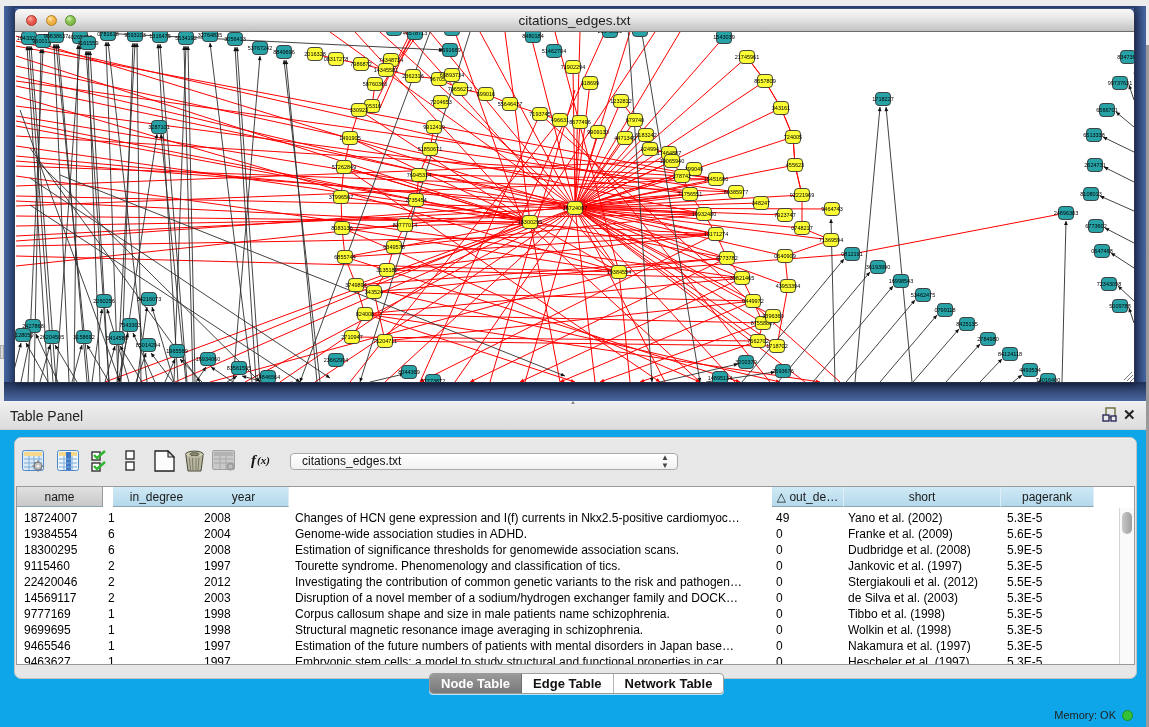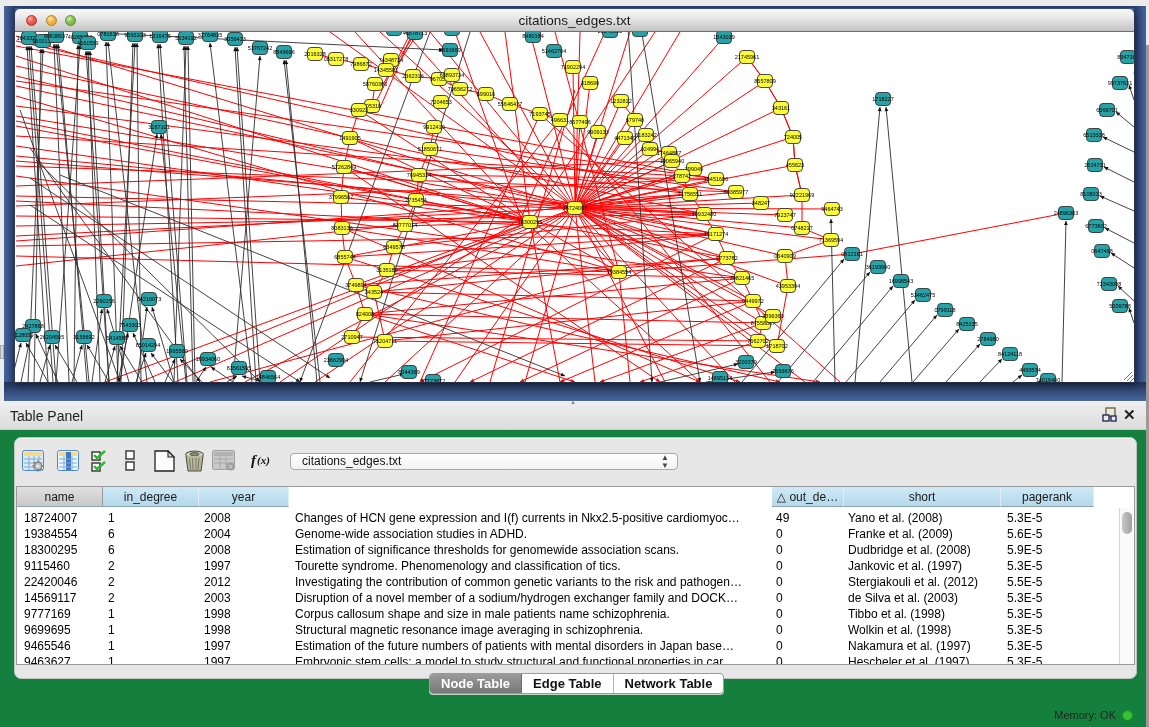--- a/index.html
+++ b/index.html
@@ -10,21 +10,21 @@
 #rshadow { position:absolute; left:1134px; top:6px; width:12px; height:376px; background:linear-gradient(270deg,#46659f,#253b68); }
 #rightstrip { position:absolute; right:0; top:45px; width:3px; height:682px; background:#9a9a9a; z-index:50; }
 #lefttab { position:absolute; left:0; top:345px; width:4px; height:14px; background:#d8d8d8; border:1px solid #aaa; }
 #win { position:absolute; left:15px; top:9px; width:1119px; height:373px; border-radius:5px 5px 0 0; box-shadow:0 0 0 1px rgba(60,60,75,0.5), 2px 3px 7px rgba(0,0,20,0.45); }
 #titlebar { height:23px; border-radius:5px 5px 0 0; background:linear-gradient(#f9f9f9,#e8e8e8 40%,#c2c2c2); border-bottom:1px solid #6e6e6e; position:relative; }
 #titlebar .title { text-align:center; font-size:13.5px; font-weight:normal; color:#1a1a1a; line-height:24px; }
 .tl { position:absolute; top:6px; width:11px; height:11px; border-radius:50%; }
 #tl-r { left:11px; background:radial-gradient(circle at 35% 30%, #ffb0a8, #ec6156 40%, #d33a2f); border:1px solid #b0352b;}
 #tl-y { left:31px; background:radial-gradient(circle at 35% 30%, #ffe9b0, #f3b74d 40%, #df9b27); border:1px solid #b5821f;}
 #tl-g { left:50px; background:radial-gradient(circle at 35% 30%, #d2f3b2, #8cc555 40%, #6ba835); border:1px solid #5c8e2b;}
-#tpanel { position:absolute; left:0; top:401px; width:1149px; height:326px; background:#15803d; }
+#tpanel { position:absolute; left:0; top:401px; width:1149px; height:326px; background:#0ea5e9; }
 #tphead { height:29px; background:linear-gradient(#efefef,#dcdcdc); border-top:1px solid #f2f4f8; border-bottom:1px solid #cfcfcf; position:relative; }
 #tphead .t { position:absolute; left:10px; top:6px; font-size:14px; color:#222; }
 #tphead .x { position:absolute; left:1123px; top:4px; font-size:15px; font-weight:bold; color:#222; }
 #collapse { position:absolute; left:567px; top:-2px; width:12px; height:5px; font-size:7px; color:#888; line-height:4px; text-align:center;}
 #inset { position:absolute; left:14px; top:36px; width:1123px; height:242px; background:#e7e7e7; border:1px solid #c2c2c2; border-radius:7px; box-shadow:inset 0 1px 0 #f6f6f6; }
 #toolbar { position:absolute; left:6px; top:12px; height:30px; width:1110px; }
 .ticon { position:absolute; top:0px; }
 #combo { position:absolute; left:269px; top:3px; width:388px; height:17px; background:linear-gradient(#ffffff,#f2f2f2); border:1px solid #a9a9a9; border-radius:4px; font-size:12px; color:#111; padding-left:11px; line-height:15px; }
 #combo .arr { position:absolute; right:8px; top:0px; font-size:8px; color:#444; line-height:8px; }
 #tbl { position:absolute; left:1px; top:48px; width:1119px; height:179px; background:#fff; border:1px solid #9a9a9a; border-radius:0; overflow:hidden; font-size:12px; }
@@ -970,33 +970,33 @@
         </svg>
 <svg class="ticon" style="left:230px" width="26" height="20" viewBox="0 0 26 20">
           <text x="0" y="15" font-size="15" font-style="italic" font-weight="bold" font-family="Liberation Serif, serif" fill="#111">f</text>
           <text x="6" y="14" font-size="11" font-style="italic" font-weight="bold" font-family="Liberation Serif, serif" fill="#111">(x)</text>
         </svg>
       <div id="combo">citations_edges.txt<span class="arr">▲<br>▼</span></div>
     </div>
     <div id="tbl">
       <div id="thdr">
           <div class="hc sel" style="left:0px;width:86px">name</div>
-<div class="hc" style="left:86px;width:96px">in_degree</div>
+<div class="hc" style="left:96px;width:88px">in_degree</div>
 <div class="hc" style="left:182px;width:90px">year</div>
 <div class="hc" style="left:755px;width:72px">△ out_de…</div>
 <div class="hc" style="left:827px;width:157px">short</div>
 <div class="hc" style="left:984px;width:93px">pagerank</div>
         </div>
       <div class="rows">
           <div class="cell" style="left:7px;top:0px;width:78px">18724007</div>
 <div class="cell" style="left:91px;top:0px;width:94px">1</div>
 <div class="cell" style="left:187px;top:0px;width:88px">2008</div>
 <div class="cell" style="left:278px;top:0px;width:478px">Changes of HCN gene expression and I(f) currents in Nkx2.5-positive cardiomyoc…</div>
 <div class="cell" style="left:759px;top:0px;width:70px">49</div>
-<div class="cell" style="left:831px;top:0px;width:155px">Yano et al. (2008)</div>
+<div class="cell" style="left:831px;top:0px;width:155px">Yano et al. (2002)</div>
 <div class="cell" style="left:990px;top:0px;width:90px">5.3E-5</div>
 <div class="cell" style="left:7px;top:16px;width:78px">19384554</div>
 <div class="cell" style="left:91px;top:16px;width:94px">6</div>
 <div class="cell" style="left:187px;top:16px;width:88px">2004</div>
 <div class="cell" style="left:278px;top:16px;width:478px">Genome-wide association studies in ADHD.</div>
 <div class="cell" style="left:759px;top:16px;width:70px">0</div>
 <div class="cell" style="left:831px;top:16px;width:155px">Franke et al. (2009)</div>
 <div class="cell" style="left:990px;top:16px;width:90px">5.6E-5</div>
 <div class="cell" style="left:7px;top:32px;width:78px">18300295</div>
 <div class="cell" style="left:91px;top:32px;width:94px">6</div>

